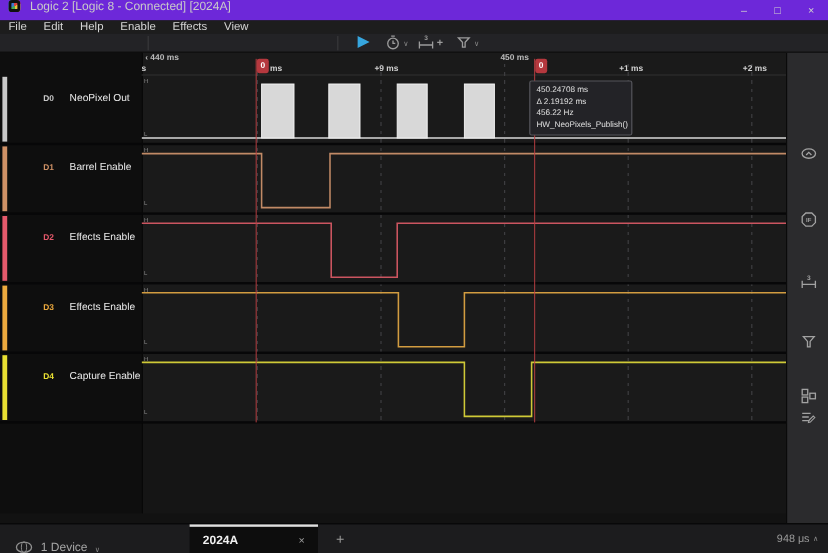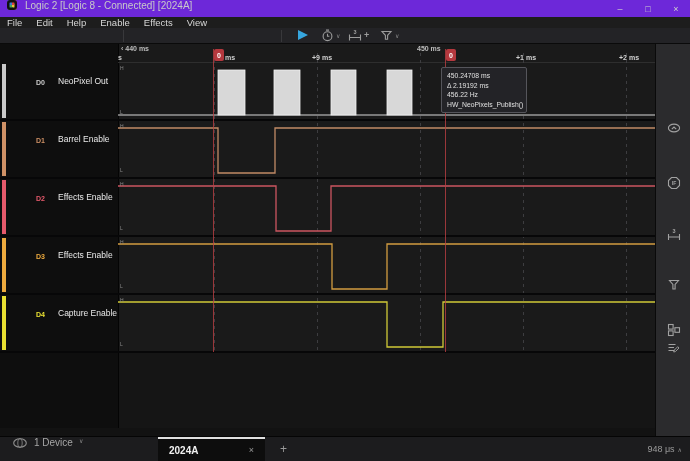--- a/index.html
+++ b/index.html
@@ -67,21 +67,21 @@
   .sidebar{position:absolute;left:655px;top:44px;width:35px;height:392px;background:#2b2b2d;
            border-left:1px solid #0a0a0a;}
   .side-icon{position:absolute;left:11px;width:14px;height:14px;}
 
   
   .scroll-track{position:absolute;left:0;top:428px;width:655px;height:8px;background:#121212;}
 
   
   .bottombar{position:absolute;left:0;top:436px;width:690px;height:25px;background:#1c1c1e;
              border-top:1px solid #050505;display:flex;align-items:center;}
-  .device-select{display:flex;align-items:flex-start;gap:6px;padding-left:12px;width:158px;height:25px;
+  .device-select{display:flex;align-items:flex-end;gap:6px;padding-left:12px;width:158px;height:25px;
                  font-size:10px;color:#a6a6a6;}
   .tab{height:25px;width:107px;background:#0d0d0d;border-top:2px solid #e0e0e0;
        display:flex;align-items:center;justify-content:space-between;padding:0 11px;
        font-size:10px;font-weight:bold;color:#f0f0f0;}
   .tab-close{font-size:9px;font-weight:normal;color:#9a9a9a;}
   .new-tab{margin-left:15px;font-size:12px;color:#9a9a9a;}
   .timescale{margin-left:auto;margin-right:8px;font-size:9px;color:#9a9a9a;display:flex;align-items:center;gap:3px;}
   .ts-chev{font-size:6px;color:#8a8a8a;}
 </style>
 </head>

